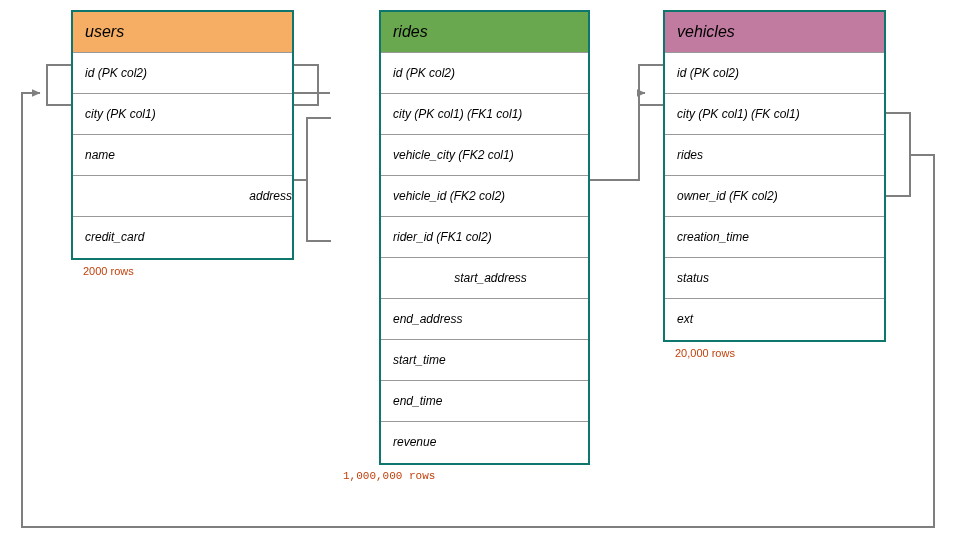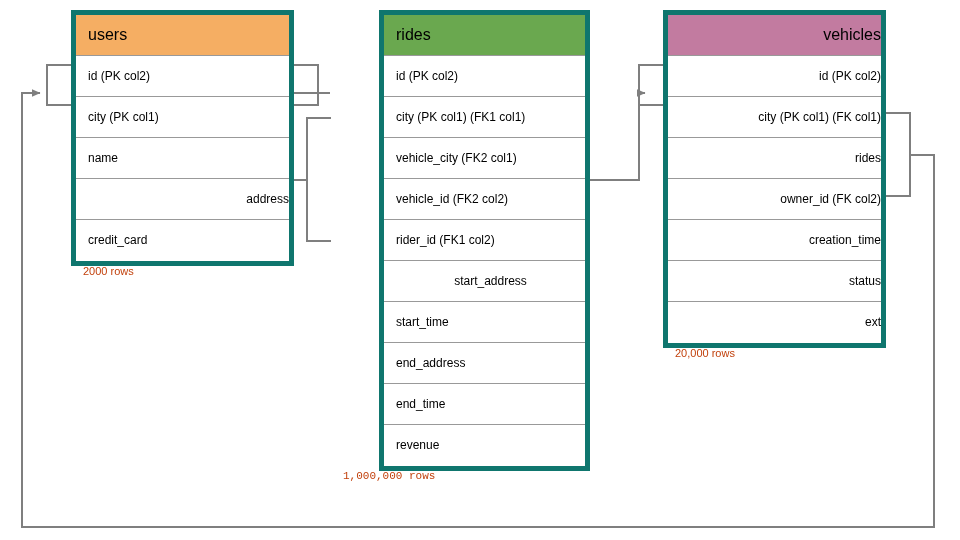--- a/index.html
+++ b/index.html
@@ -25,22 +25,23 @@
   #connectors {
     position: absolute;
     left: 0; top: 0;
     width: 960px;
     height: 540px;
     pointer-events: none;
   }
   .table-box {
     position: absolute;
     box-sizing: border-box;
-    border: 5px solid #0f766e;
+    border: 2px solid #0f766e;
     background: #f0abfc;
+    font-style: italic;
   }
   .table-header {
     box-sizing: border-box;
     height: 41px;
     line-height: 40px;
     padding: 0 0 0 12px;
     font-size: 16px;
     color: #000000;
     border-bottom: 1px solid #999999;
     white-space: nowrap;
@@ -117,27 +118,27 @@
       </div>
       <div class="row-count" style="left: 83px; top: 265px;">2000 rows</div>
       <div class="table-box" style="left: 331px; top: 10px; width: 211px; margin-left: 48px;">
         <div class="table-header" style="background: rgb(106, 168, 79); height: 41px; line-height: 40px;">rides</div>
         <div class="table-row" style="height: 41px; line-height: 40px;">id (PK col2)</div>
         <div class="table-row" style="height: 41px; line-height: 40px;">city (PK col1) (FK1 col1)</div>
         <div class="table-row" style="height: 41px; line-height: 40px;">vehicle_city (FK2 col1)</div>
         <div class="table-row" style="height: 41px; line-height: 40px;">vehicle_id (FK2 col2)</div>
         <div class="table-row" style="height: 41px; line-height: 40px;">rider_id (FK1 col2)</div>
         <div class="table-row" style="height: 41px; line-height: 40px; text-align: center;">start_address</div>
+        <div class="table-row" style="height: 41px; line-height: 40px;">end_address</div>
         <div class="table-row" style="height: 41px; line-height: 40px;">start_time</div>
-        <div class="table-row" style="height: 41px; line-height: 40px;">end_address</div>
         <div class="table-row" style="height: 41px; line-height: 40px;">end_time</div>
         <div class="table-row last" style="height: 41px; line-height: 40px;">revenue</div>
       </div>
       <div class="row-count" style="left: 343px; top: 470px; font-family: Liberation Mono, monospace;">1,000,000 rows</div>
-      <div class="table-box" style="left: 663px; top: 10px; width: 223px; text-align: right;">
+      <div class="table-box" style="left: 663px; top: 10px; width: 223px;">
         <div class="table-header" style="background: rgb(194, 123, 160); height: 41px; line-height: 40px;">vehicles</div>
         <div class="table-row" style="height: 41px; line-height: 40px;">id (PK col2)</div>
         <div class="table-row" style="height: 41px; line-height: 40px;">city (PK col1) (FK col1)</div>
         <div class="table-row" style="height: 41px; line-height: 40px;">rides</div>
         <div class="table-row" style="height: 41px; line-height: 40px;">owner_id (FK col2)</div>
         <div class="table-row" style="height: 41px; line-height: 40px;">creation_time</div>
         <div class="table-row" style="height: 41px; line-height: 40px;">status</div>
         <div class="table-row last" style="height: 41px; line-height: 40px;">ext</div>
       </div>
       <div class="row-count" style="left: 675px; top: 347px;">20,000 rows</div>

